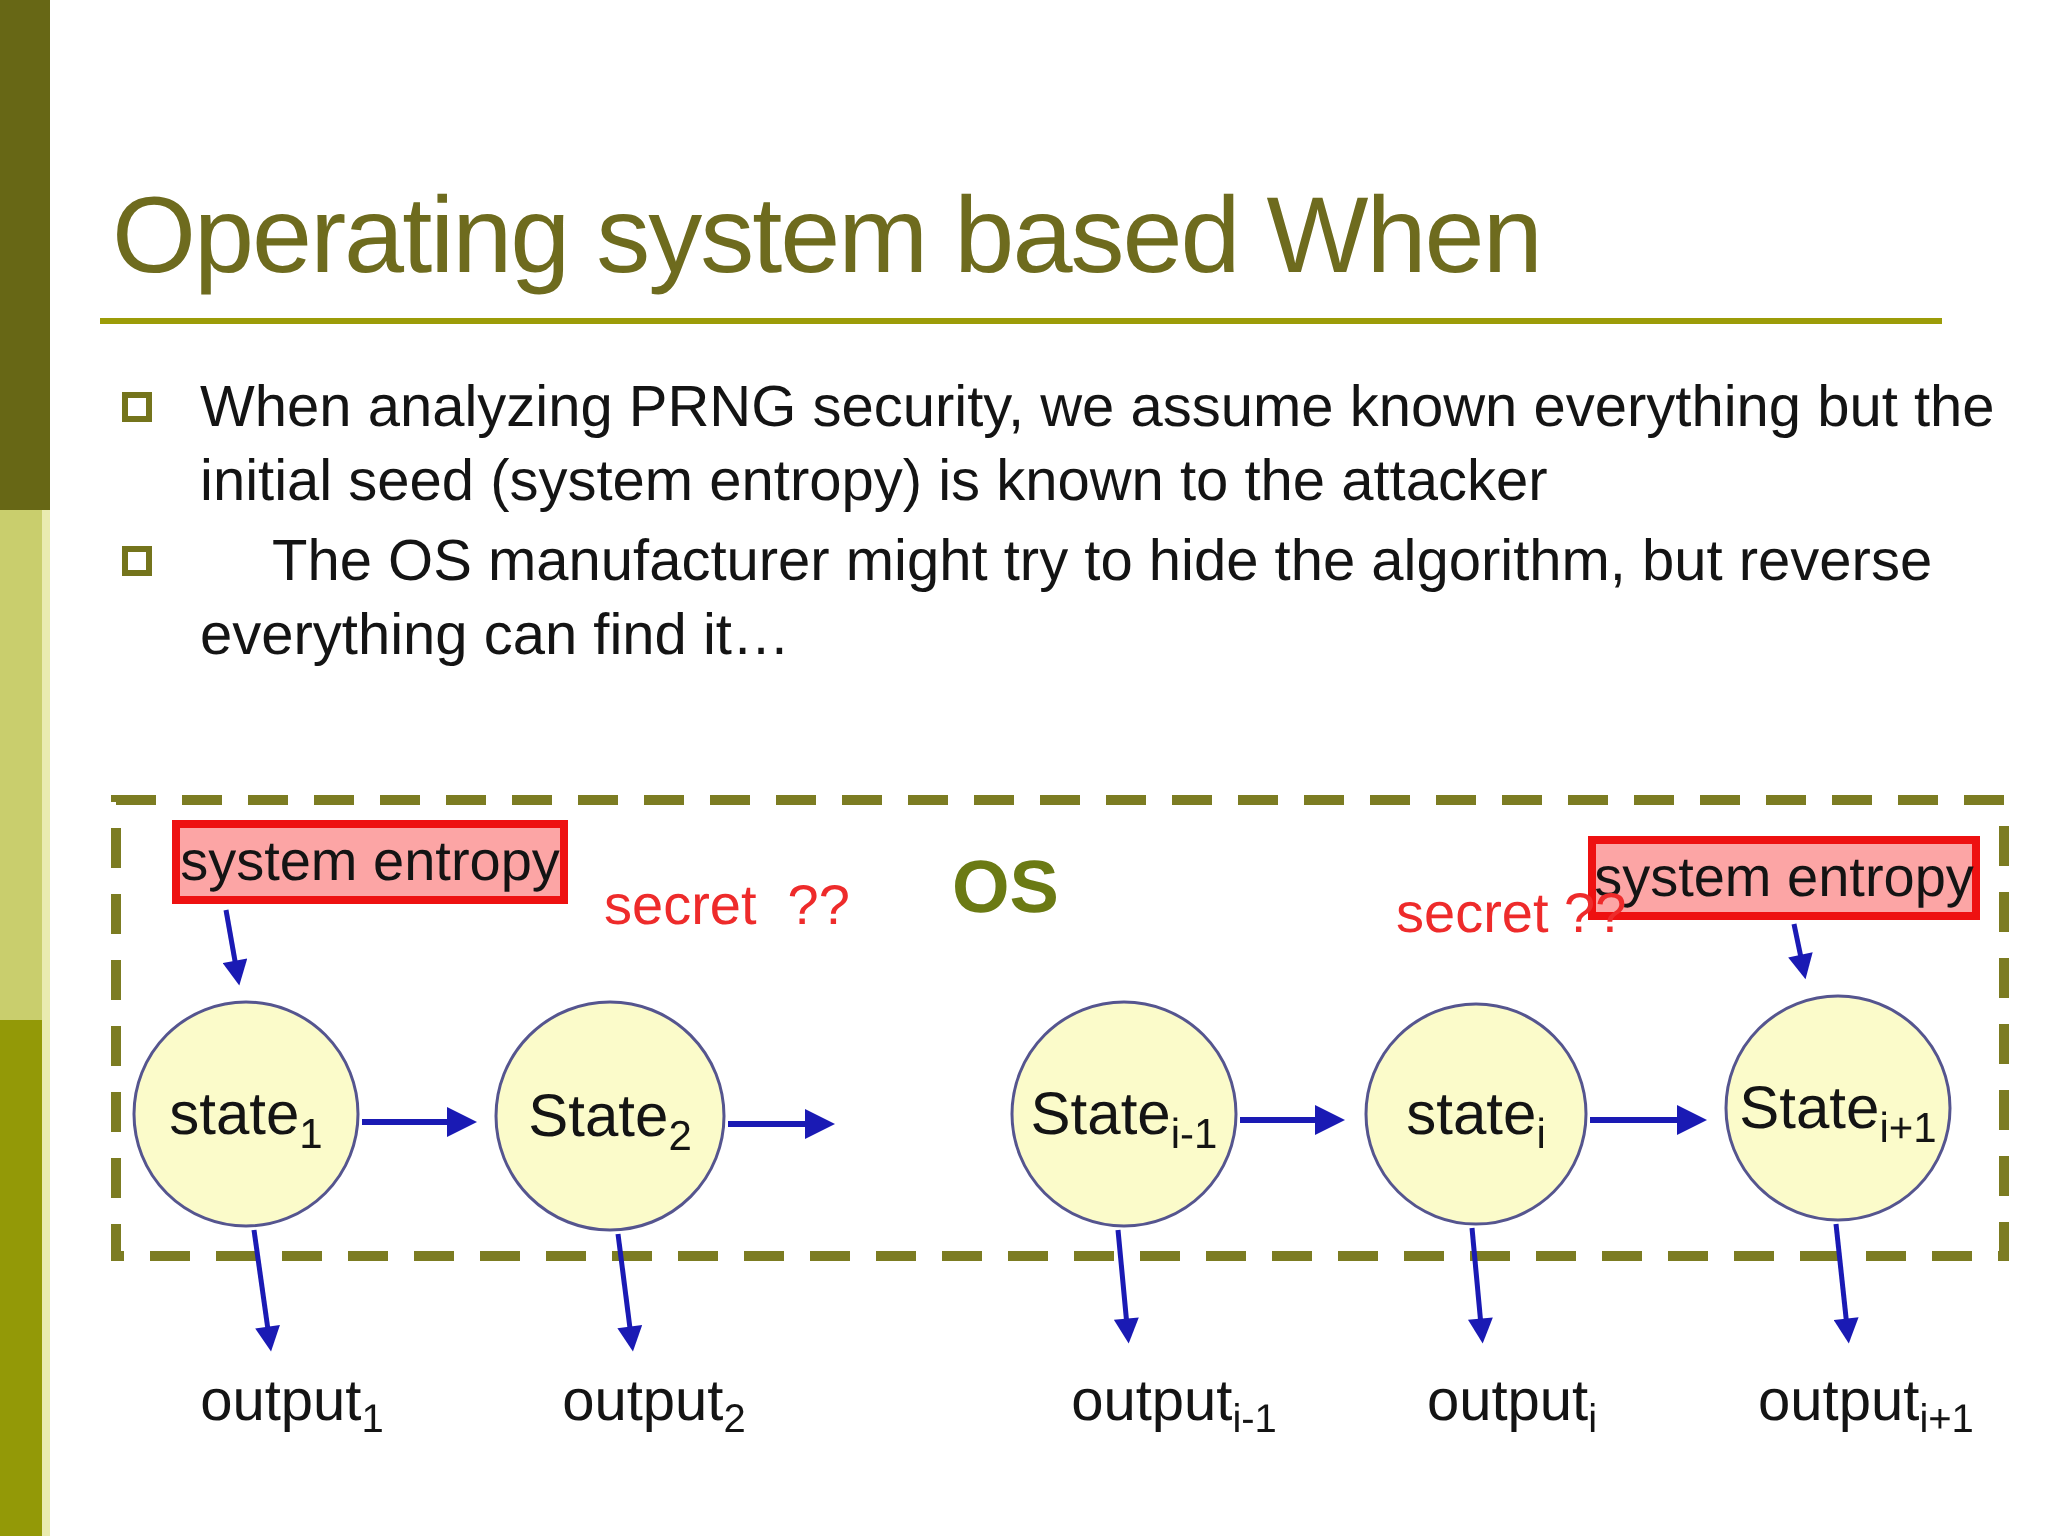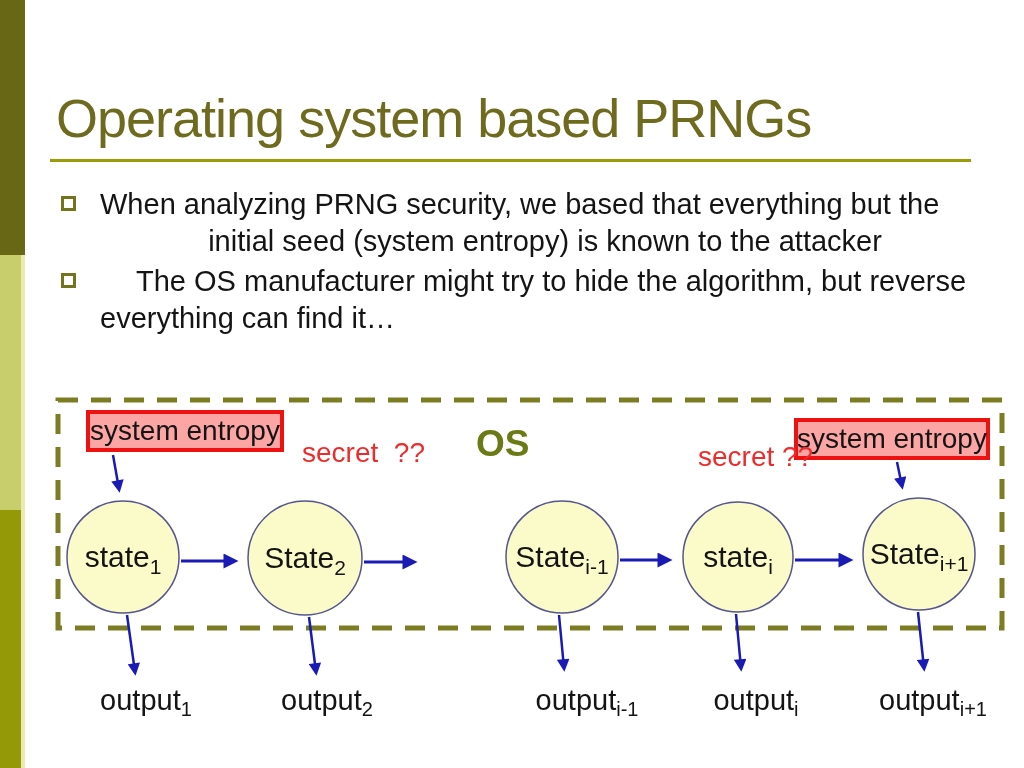--- a/index.html
+++ b/index.html
@@ -43,21 +43,21 @@
   .bullet-sq{
     position:absolute;width:15px;height:15px;
     border:3px solid #74741c;background:transparent;
   }
   .b1{left:61px;top:196px;}
   .b2{left:61px;top:273px;}
   .bline{
     position:absolute;left:100px;width:890px;
     font-size:29px;line-height:36px;color:var(--text);white-space:nowrap;
   }
-  .b1l1{top:186px;} .b1l2{top:223px;text-align:center;}
+  .b1l1{top:186px;} .b1l2{top:223px;}
   .b2l1{top:263px;margin-left:36px;} .b2l2{top:300px;}
   
   svg.diagram{position:absolute;left:0;top:0;width:1024px;height:768px;}
   svg.diagram line{stroke:var(--arrow);stroke-width:3;}
   svg.diagram .thin{stroke-width:2.5;}
   svg.diagram circle{fill:var(--circle-fill);stroke:var(--circle-stroke);stroke-width:1.5;}
   svg.diagram rect.dashbox{fill:none;stroke:var(--dash);stroke-width:5;stroke-dasharray:20 13;}
   svg.diagram text{fill:var(--text);font-family:"Liberation Sans",sans-serif;font-size:30px;text-anchor:middle;}
   svg.diagram .sub{font-size:21px;}
   svg.diagram .outlabel{font-size:29px;}
@@ -81,25 +81,25 @@
     font-size:37px;font-weight:bold;color:var(--os);margin-top:13px;
   }
 </style>
 </head>
 <body>
 
 <div class="side dark"></div>
 <div class="side light"></div>
 <div class="side mid"></div>
 
-<div class="title">Operating system based PRNGs</div>
+<div class="title">Operating system based When</div>
 <div class="rule"></div>
 
 <div class="bullet-sq b1"></div>
-<div class="bline b1l1">When analyzing PRNG security, we based that everything but the</div>
+<div class="bline b1l1">When analyzing PRNG security, we assume known everything but the</div>
 <div class="bline b1l2">initial seed (system entropy) is known to the attacker</div>
 <div class="bullet-sq b2"></div>
 <div class="bline b2l1">The OS manufacturer might try to hide the algorithm, but reverse</div>
 <div class="bline b2l2">everything can find it…</div>
 
 <svg class="diagram" viewBox="0 0 1024 768">
   <defs>
     <marker id="arrowhead" viewBox="0 0 10 10" refX="7" refY="5" markerWidth="5.5" markerHeight="5" orient="auto">
       <path d="M0 0 L10 5 L0 10 Z"></path>
     </marker>

